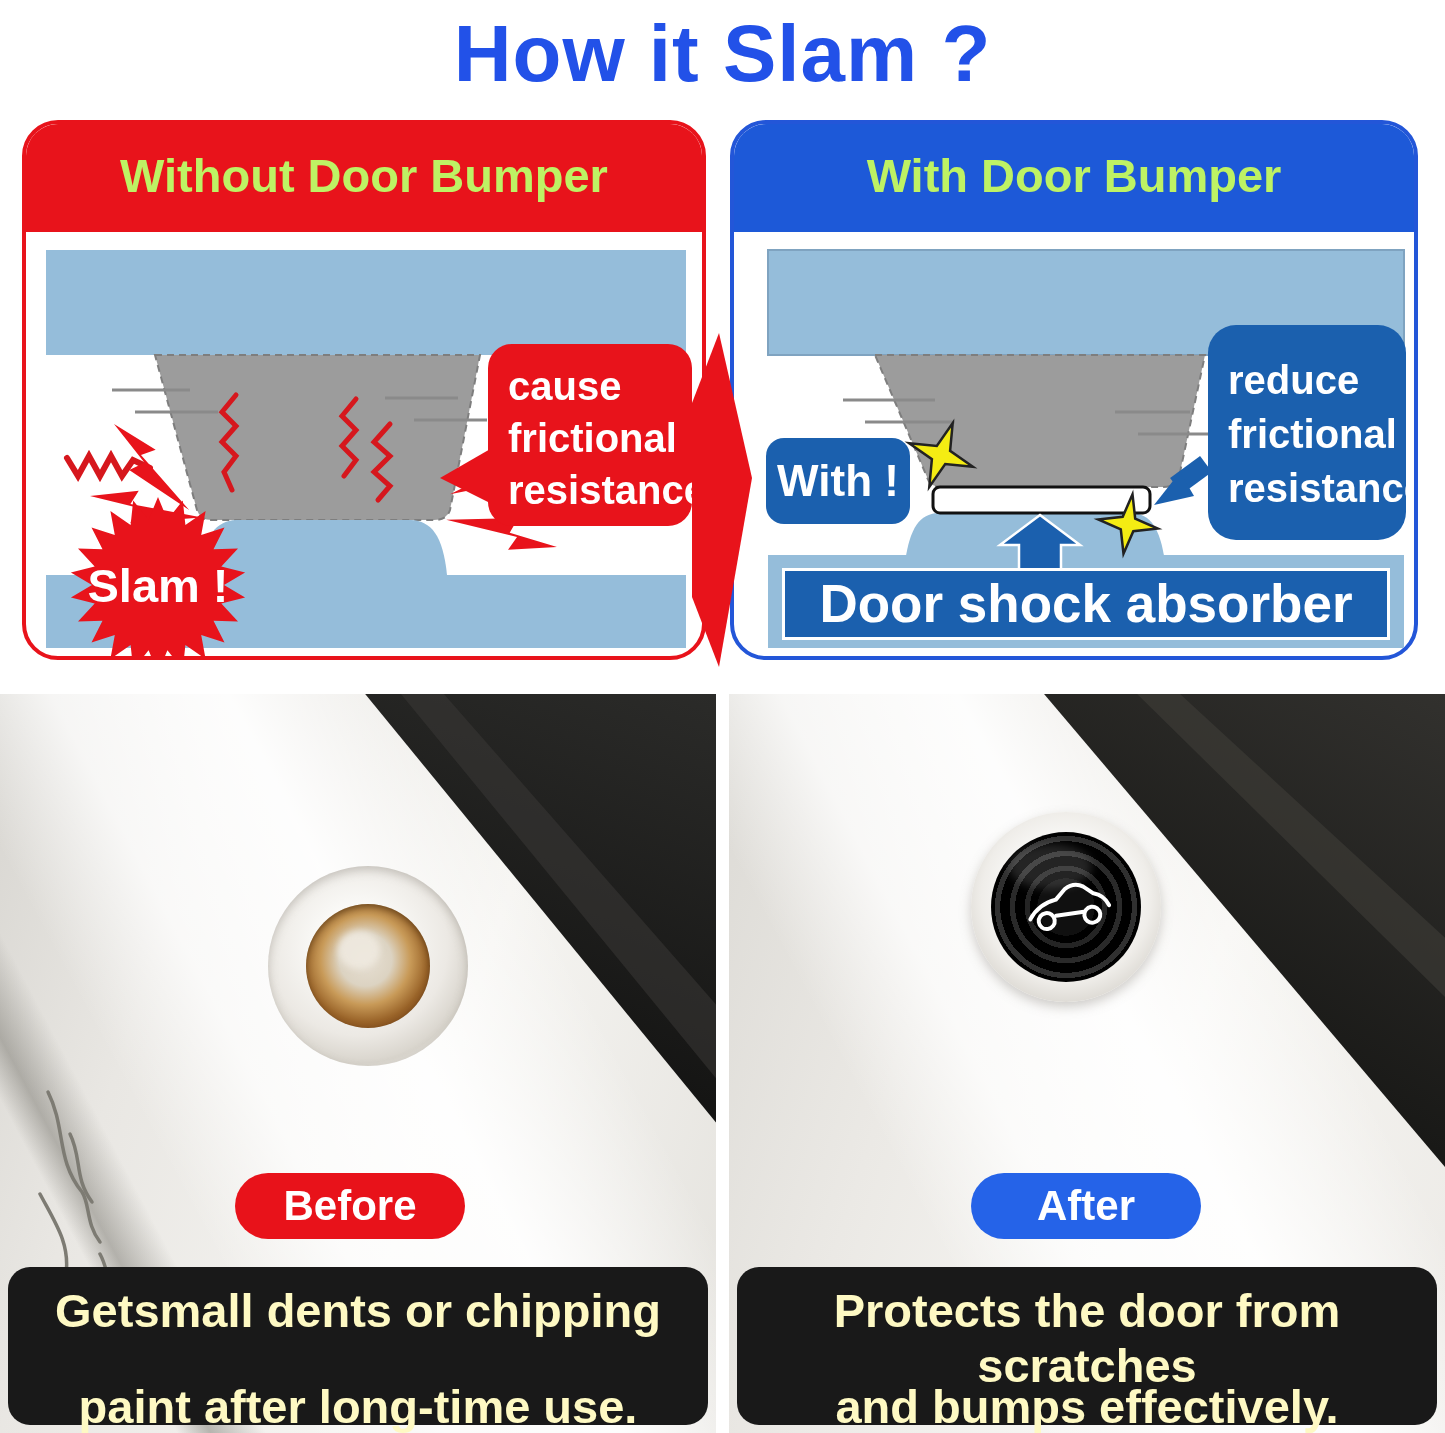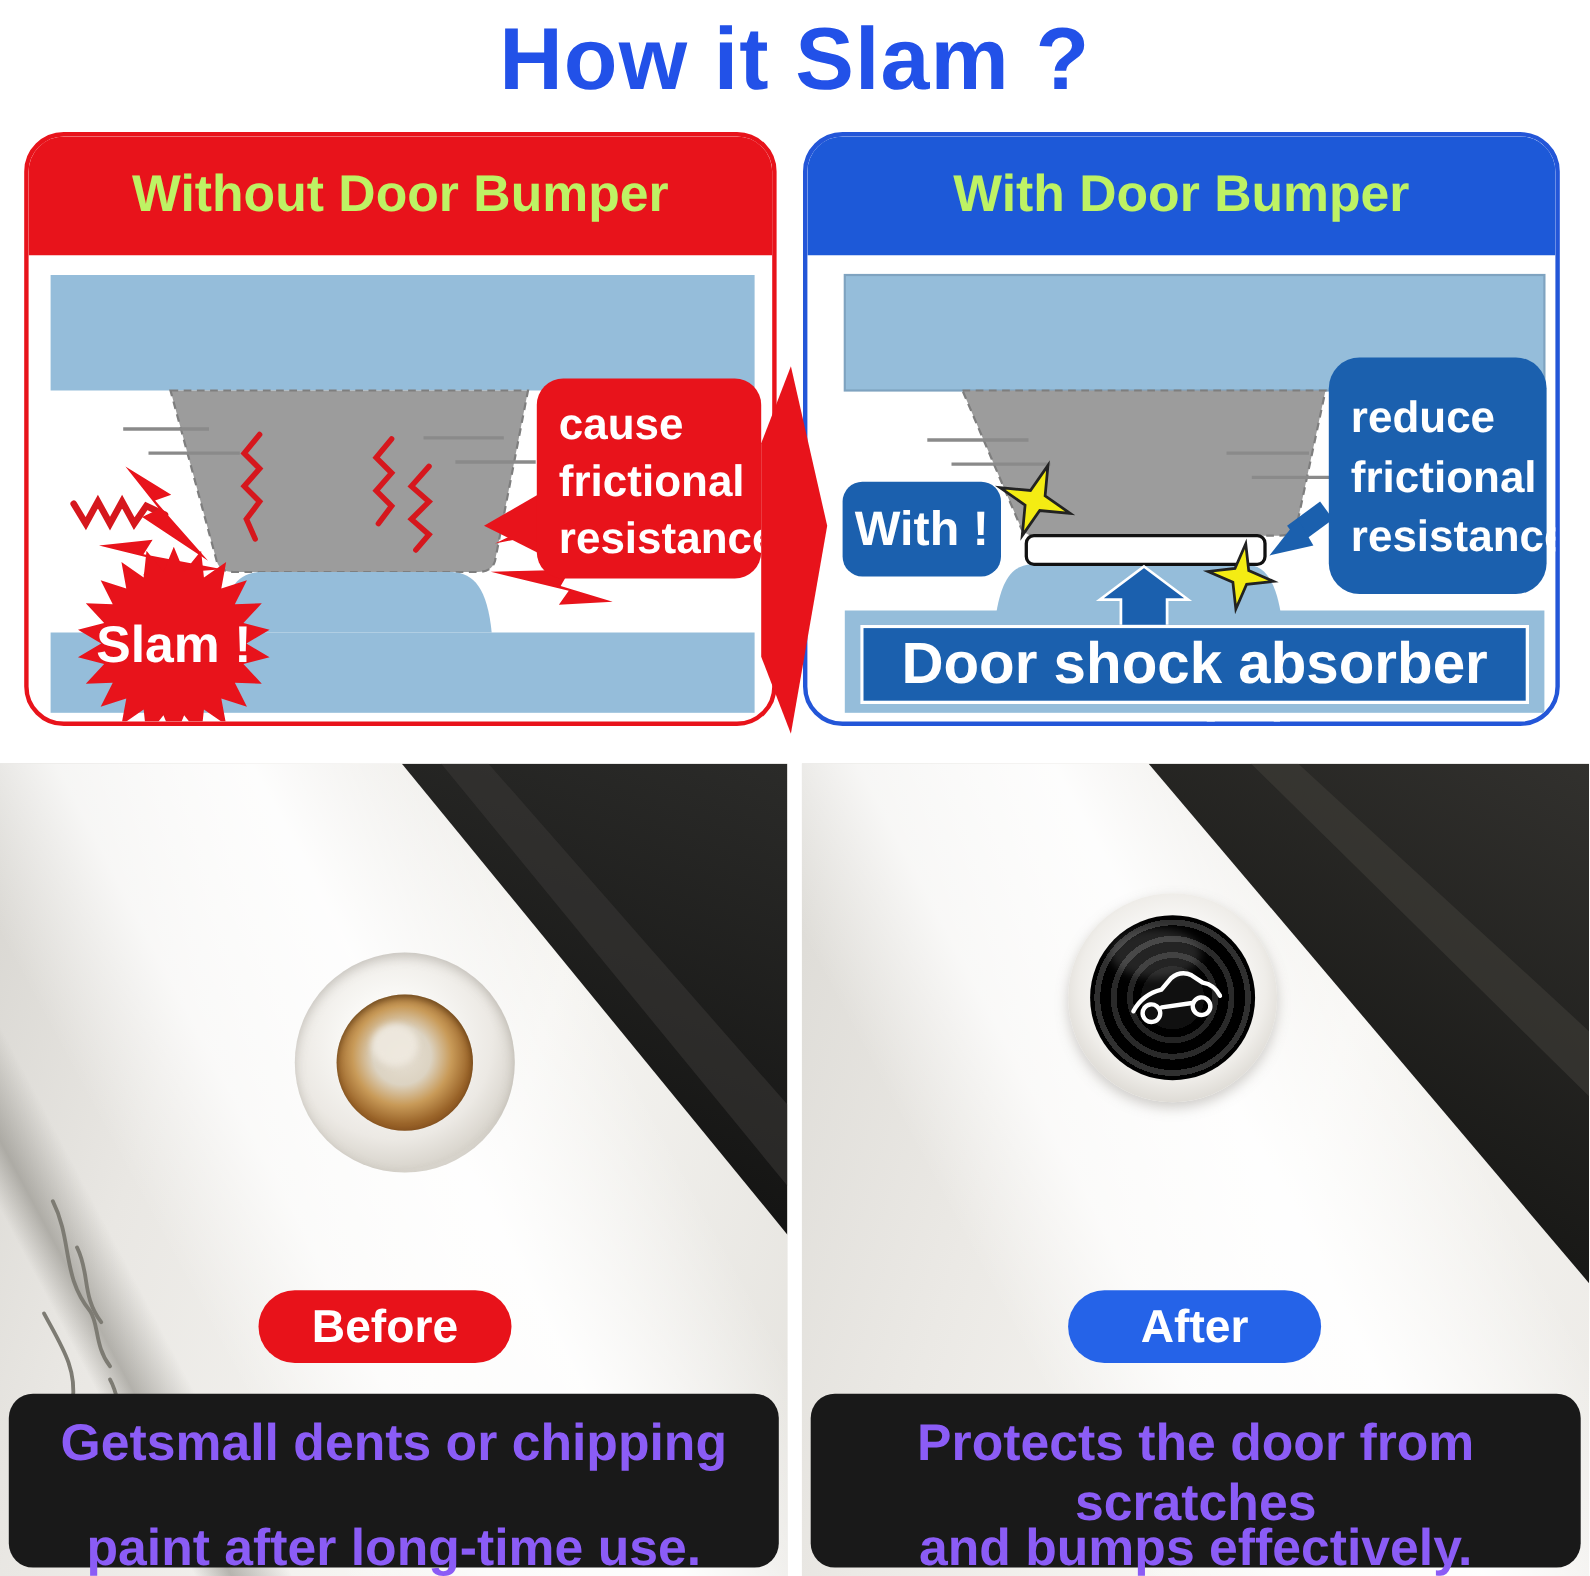--- a/index.html
+++ b/index.html
@@ -67,21 +67,21 @@
       background:radial-gradient(circle,#101010 0 27%,#000000 27% 34%,#242424 34% 39%,#000000 39% 48%,#2a2a2a 48% 53%,#000000 53% 62%,#303030 62% 67%,#000000 67% 100%);}
   .pad::before{content:"";position:absolute;left:12%;top:8%;width:55%;height:30%;border-radius:50%;
       background:rgba(255,255,255,0.14);filter:blur(4px);}
 
   
   .pill{top:479px;width:230px;height:66px;border-radius:34px;text-align:center;line-height:66px;
         color:#ffffff;font-size:42px;font-weight:bold;}
   .pill.red{left:235px;background:#e8121a;}
   .pill.blue{left:242px;background:#2563e8;}
   .caption{left:8px;top:573px;width:700px;height:158px;border-radius:22px;background:#191919;
-           color:#8b5cf6;font-size:47px;font-weight:bold;text-align:center;}
+           color:#fef9c3;font-size:47px;font-weight:bold;text-align:center;}
   .caption .line1{position:absolute;left:0;top:16px;width:100%;}
   .caption .line2{position:absolute;left:0;top:88px;width:100%;margin-top:24px;}
 </style>
 </head>
 <body>
 
 <div class="canvas">
 
   <div class="abs title">How it Slam ?</div>
 

